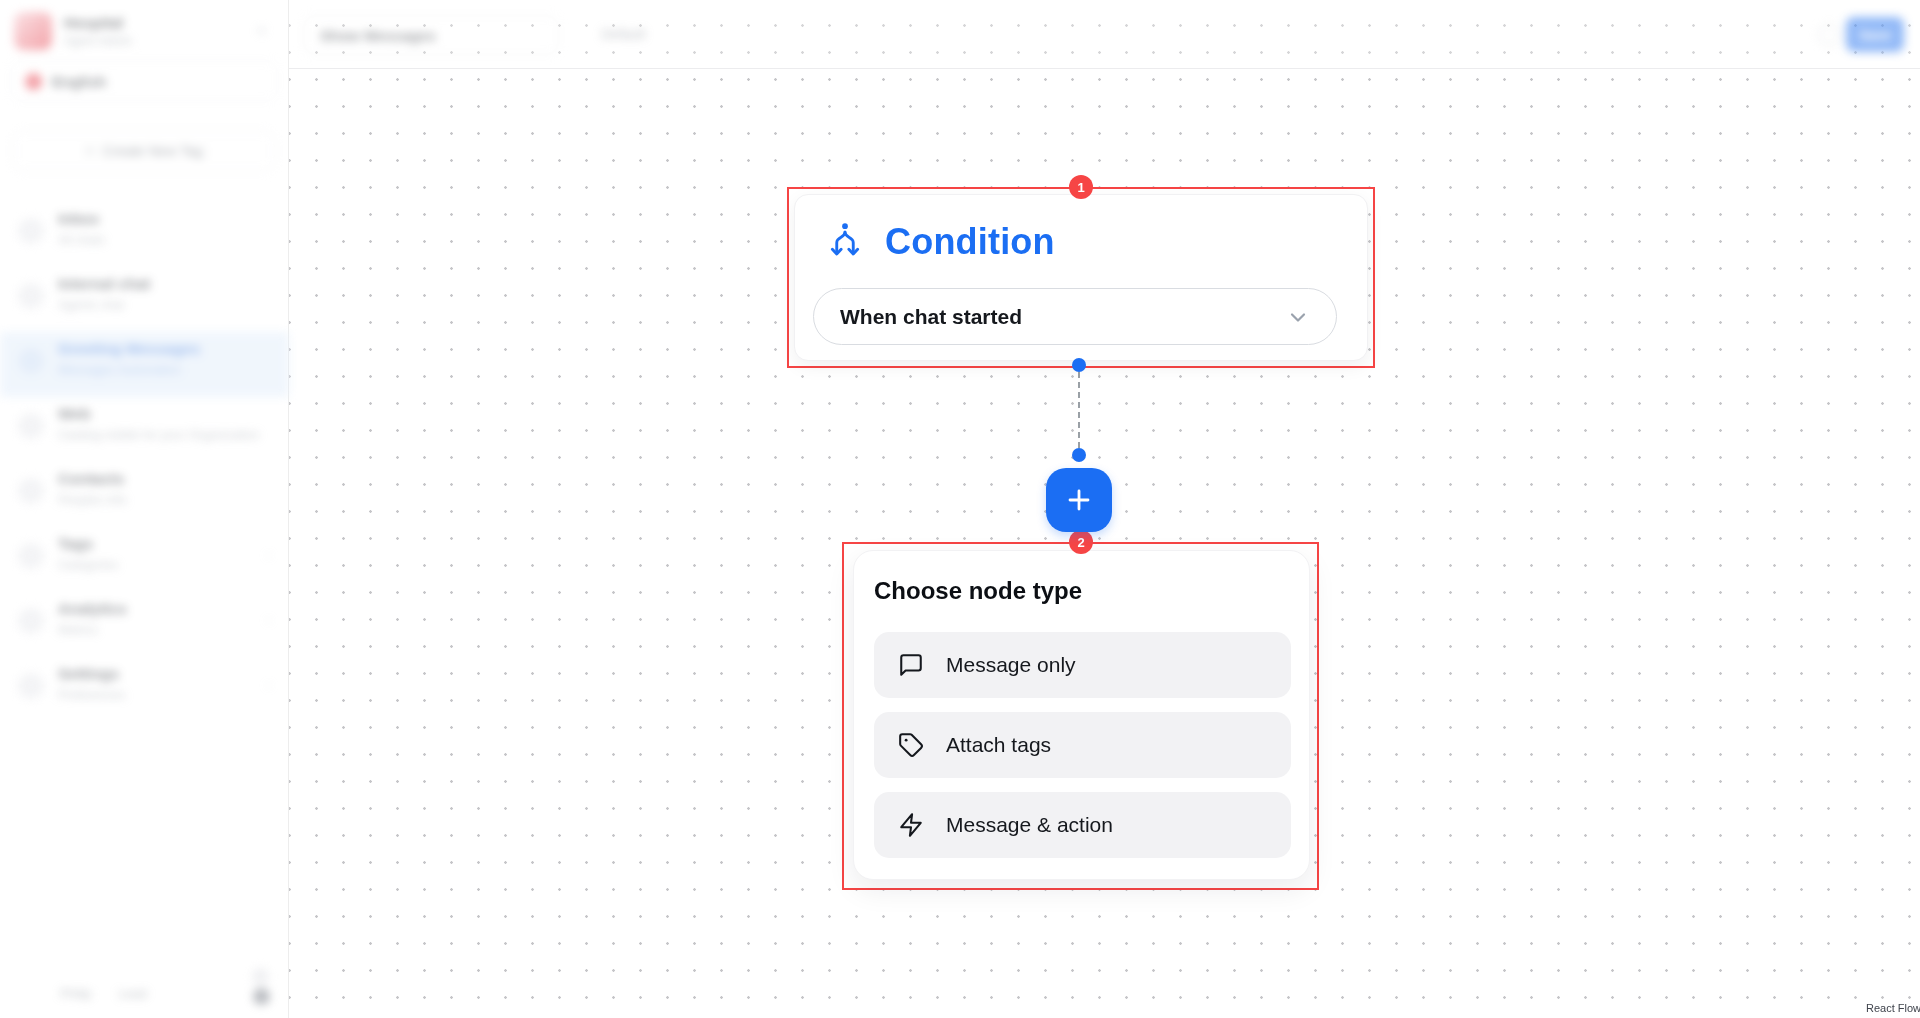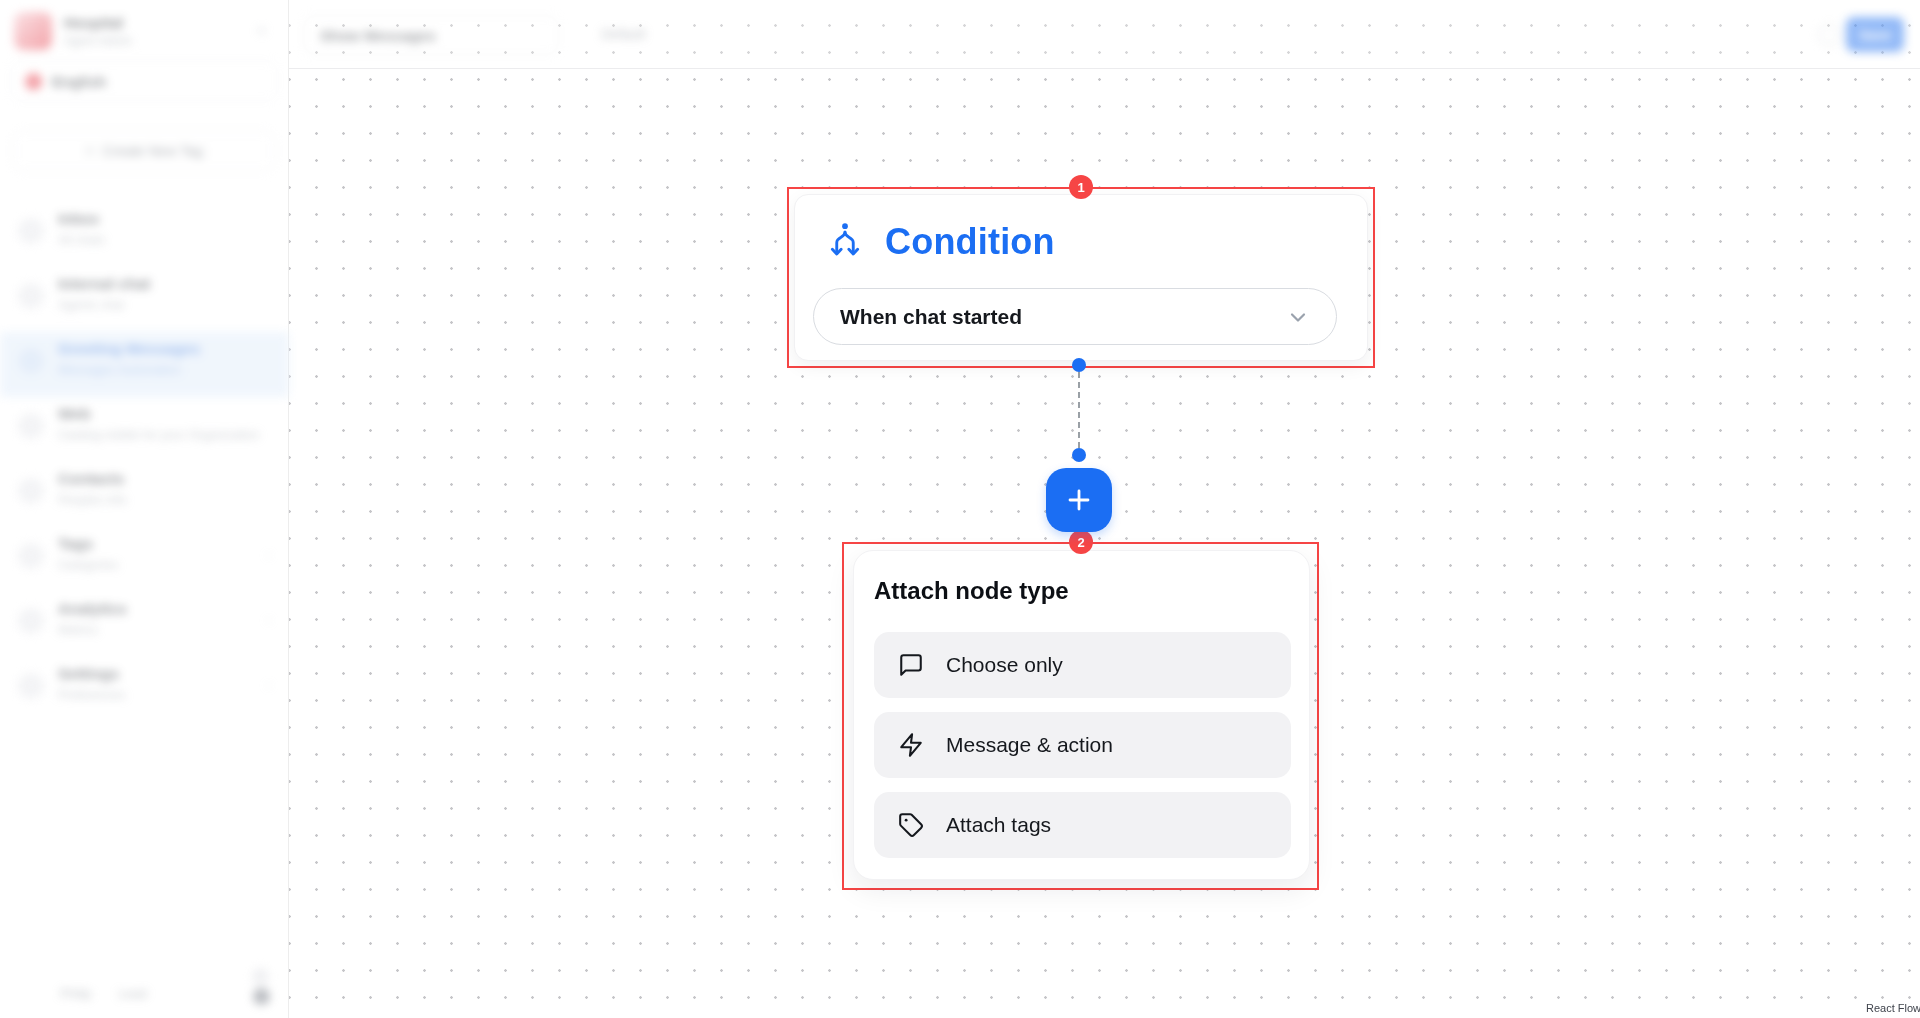--- a/index.html
+++ b/index.html
@@ -162,48 +162,48 @@
     <button id="plus-btn" aria-label="add node">
       <svg width="30" height="30" viewBox="0 0 30 30">
         <path d="M15 6 V24 M6 15 H24" stroke="#ffffff" stroke-width="2.8" stroke-linecap="round"></path>
       </svg>
     </button>
 
     <div class="ann-box" id="ann2"></div>
     <div class="ann-badge" id="badge2">2</div>
 
     <div id="picker">
-      <div class="picker-title">Attach node type</div>
+      <div class="picker-title">Choose node type</div>
       <div id="picker-opts">
 
       <div class="opt-row">
             <span class="opt-icon">
               <svg width="26" height="26" viewBox="0 0 24 24" fill="none">
                 <path d="M21 15a2 2 0 0 1-2 2H7l-4 4V5a2 2 0 0 1 2-2h14a2 2 0 0 1 2 2z" stroke="#15181d" stroke-width="1.9" stroke-linecap="round" stroke-linejoin="round"></path>
               </svg>
             </span>
-            <span class="opt-label">Choose only</span>
-          </div>
-          <div class="opt-row">
-            <span class="opt-icon">
-              <svg width="26" height="26" viewBox="0 0 24 24" fill="none">
-                <path d="M13 2 L3 14 h9 l-1 8 10-12 h-9 l1-8 z" stroke="#15181d" stroke-width="1.9" stroke-linecap="round" stroke-linejoin="round"></path>
-              </svg>
-            </span>
-            <span class="opt-label">Message &amp; action</span>
+            <span class="opt-label">Message only</span>
           </div>
           <div class="opt-row">
             <span class="opt-icon">
               <svg width="26" height="26" viewBox="0 0 24 24" fill="none">
                 <path d="M12.59 2.59A2 2 0 0 0 11.17 2H4a2 2 0 0 0-2 2v7.17a2 2 0 0 0 .59 1.42l8.7 8.7a2.43 2.43 0 0 0 3.42 0l6.58-6.58a2.43 2.43 0 0 0 0-3.42z" stroke="#15181d" stroke-width="1.9" stroke-linecap="round" stroke-linejoin="round"></path>
                 <circle cx="7.5" cy="7.5" r="1.3" fill="#15181d"></circle>
               </svg>
             </span>
             <span class="opt-label">Attach tags</span>
           </div>
+          <div class="opt-row">
+            <span class="opt-icon">
+              <svg width="26" height="26" viewBox="0 0 24 24" fill="none">
+                <path d="M13 2 L3 14 h9 l-1 8 10-12 h-9 l1-8 z" stroke="#15181d" stroke-width="1.9" stroke-linecap="round" stroke-linejoin="round"></path>
+              </svg>
+            </span>
+            <span class="opt-label">Message &amp; action</span>
+          </div>
         </div>
     </div>
 
     <div class="attribution">React Flow</div>
   </div>
 
   <div id="sidebar">
     <div class="chrome" style="position:absolute;inset:0;">
       <div class="ws-head">
         <div class="ws-logo"></div>

